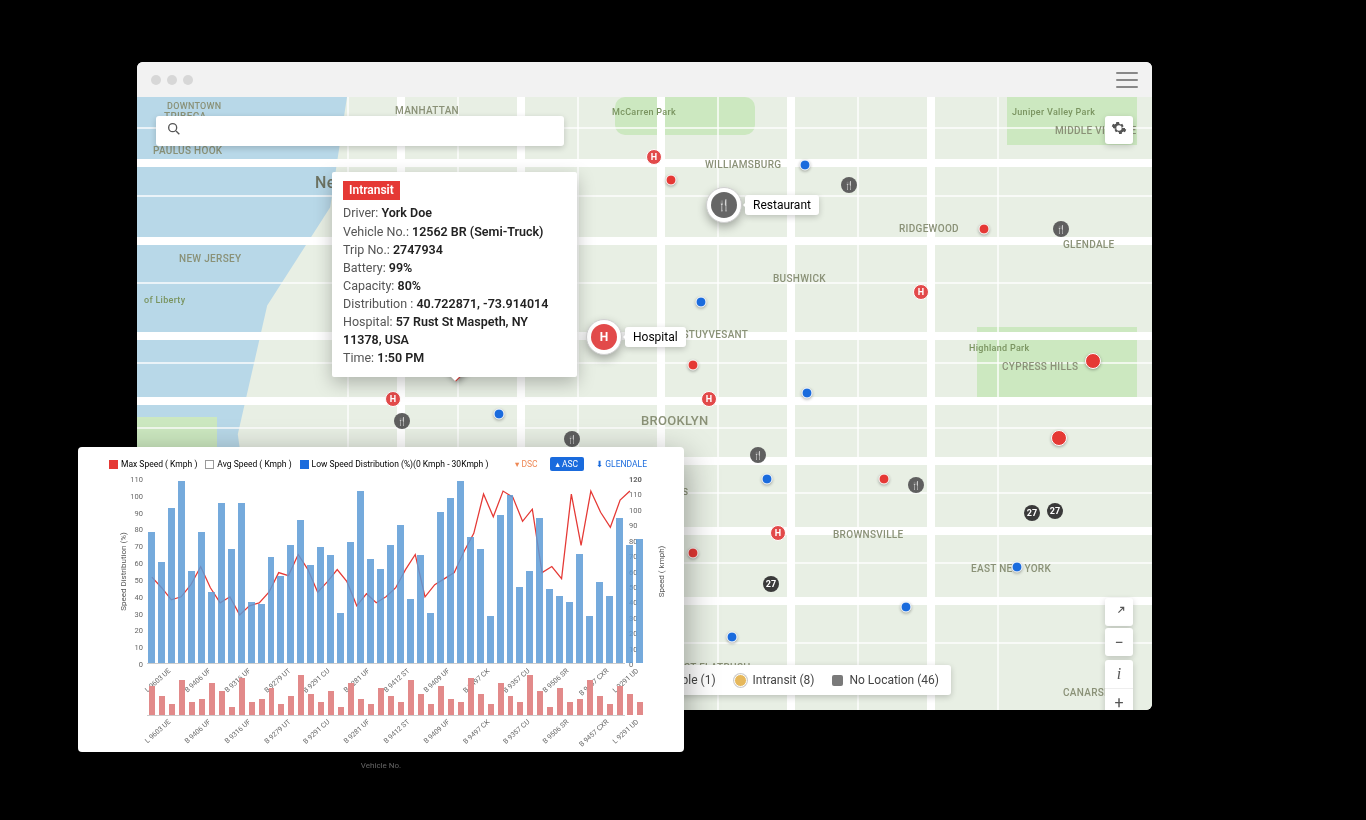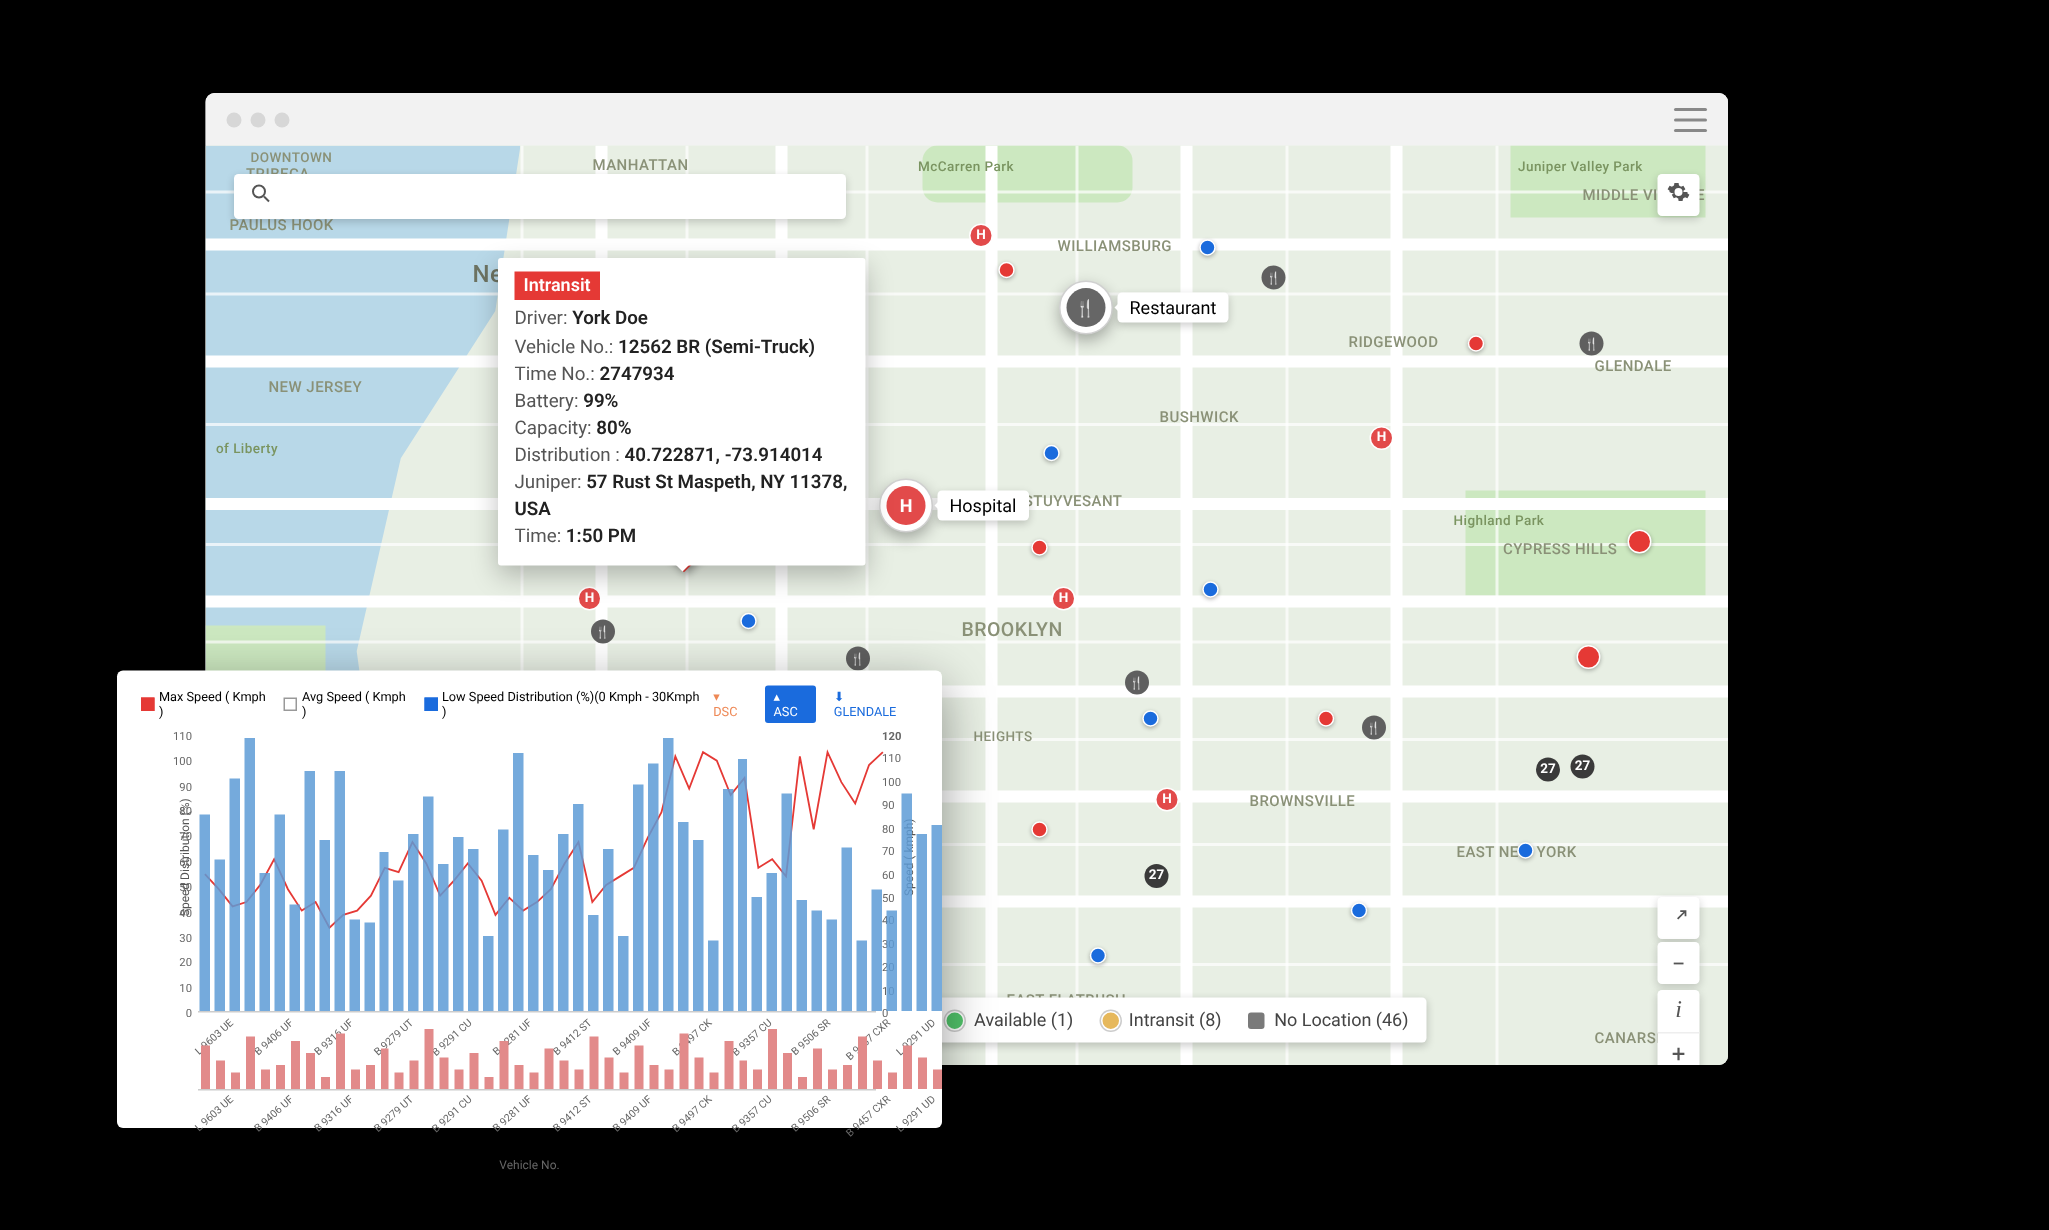--- a/index.html
+++ b/index.html
@@ -50,21 +50,21 @@
 
 .filters { position:absolute; left:214px; bottom:15px; width:600px; height:30px; background:#fff; border-radius:3px; box-shadow:0 2px 6px rgba(0,0,0,.2); display:flex; align-items:center; justify-content:flex-end; gap:18px; padding:0 12px; font-size:12px; }
 .fchip { display:flex; align-items:center; gap:6px; color:#444; }
 .fchip .dot { width:13px; height:13px; border-radius:50%; border:1.5px solid #fff; box-shadow:0 0 0 1px rgba(0,0,0,.2); }
 .fchip .sq { width:11px; height:11px; border-radius:2px; }
 
 .mapctrl { position:absolute; right:19px; width:28px; background:#fff; border-radius:3px; box-shadow:0 2px 6px rgba(0,0,0,.18); display:flex; flex-direction:column; }
 .mapctrl button { width:28px; height:28px; border:none; background:none; cursor:pointer; display:flex; align-items:center; justify-content:center; font-size:16px; color:#555; }
 .mapctrl button+button { border-top:1px solid #eee; }
 
-.chartwin { position:absolute; left:-59px; top:385px; width:550px; height:305px; background:#fff; border-radius:4px; box-shadow:0 10px 34px rgba(0,0,0,.4); padding:10px 16px 8px; font-family:Arial,sans-serif; }
+.chartwin { position:absolute; left:-59px; top:385px; width:606px; height:305px; background:#fff; border-radius:4px; box-shadow:0 10px 34px rgba(0,0,0,.4); padding:10px 31px 8px; font-family:Arial,sans-serif; }
 .chead { display:flex; align-items:center; font-size:8.5px; }
 .leg { display:flex; gap:8px; }
 .leg label { display:flex; align-items:center; gap:3px; }
 .cbox { width:9px; height:9px; border:1px solid #999; display:inline-block; }
 .cbox.r { background:#e53935; border-color:#e53935; }
 .cbox.b { background:#1a6bdd; border-color:#1a6bdd; }
 .ctools { margin-left:auto; display:flex; gap:6px; align-items:center; }
 .ctools .btn { font-size:8.5px; padding:2px 6px; border-radius:2px; cursor:pointer; }
 .ctools .asc { background:#1a6bdd; color:#fff; }
 .plotarea { position:relative; height:185px; margin:8px 28px 0 38px; border-bottom:1px solid #ccc; }
@@ -204,25 +204,25 @@
       <div class="pin red" style="left:556px; top:456px"></div>
       <div class="pin blue" style="left:880px; top:470px"></div>
       <div class="poi num" style="left:634px; top:487px">27</div>
       <div class="pin blue" style="left:769px; top:510px"></div>
       <div class="pin blue" style="left:595px; top:540px"></div>
 
       <div class="popup">
         <div class="status">Intransit</div>
         <div class="row"><span>Driver:</span> <span>York Doe</span></div>
         <div class="row"><span>Vehicle No.:</span> <span>12562 BR (Semi-Truck)</span></div>
-        <div class="row"><span>Time No.:</span> <span>2747934</span></div>
+        <div class="row"><span>Trip No.:</span> <span>2747934</span></div>
         <div class="row"><span>Battery:</span> <span>99%</span></div>
         <div class="row"><span>Capacity:</span> <span>80%</span></div>
         <div class="row"><span>Distribution :</span> <span>40.722871, -73.914014</span></div>
-        <div class="row"><span>Juniper:</span> <span>57 Rust St Maspeth, NY 11378, USA</span></div>
+        <div class="row"><span>Hospital:</span> <span>57 Rust St Maspeth, NY 11378, USA</span></div>
         <div class="row"><span>Time:</span> <span>1:50 PM</span></div>
       </div>
 
       <div class="filters">
         <div class="fchip">
             <span class="dot" style="background:#52c46b"></span>
             <span>Available (1)</span>
           </div>
         <div class="fchip">
             <span class="dot" style="background:#e6b85c"></span>

